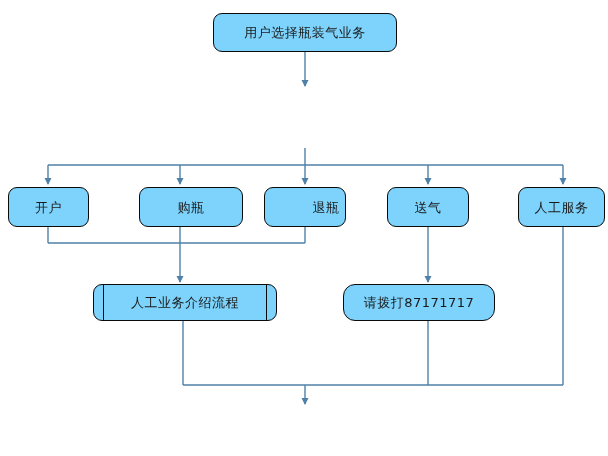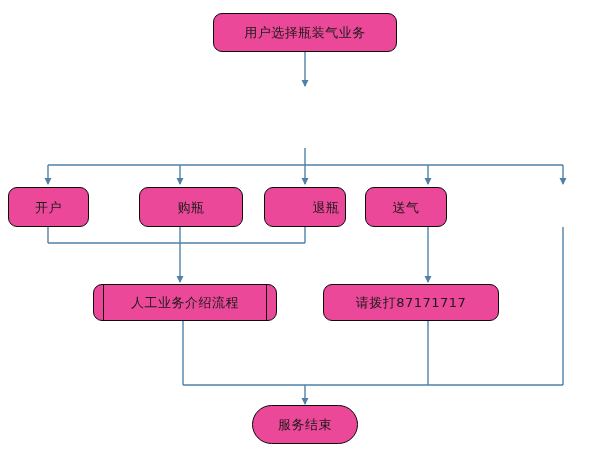--- a/index.html
+++ b/index.html
@@ -21,21 +21,21 @@
   #edges {
     position: absolute;
     left: 0;
     top: 0;
     width: 608px;
     height: 456px;
   }
   .node {
     position: absolute;
     box-sizing: border-box;
-    background: #ec4899;
+    background: #7dd3fc;
     border: 1px solid #0b0b0b;
     display: flex;
     align-items: center;
     justify-content: center;
     color: #1a1a1a;
     font-size: 13px;
     line-height: 1;
     letter-spacing: 0.5px;
     white-space: nowrap;
     z-index: 3;
@@ -131,32 +131,32 @@
   </div>
 
   <div class="node shape-rounded" style="left:139px; top:187px; width:104px; height:40px;">
     <span class="label">购瓶</span>
   </div>
 
   <div class="node shape-rounded" style="left:264px; top:187px; width:82px; height:40px;padding-left:42px;">
     <span class="label">退瓶</span>
   </div>
 
-  <div class="node shape-rounded" style="left:365px; top:187px; width:82px; height:40px;text-align:right;">
+  <div class="node shape-rounded" style="left:387px; top:187px; width:82px; height:40px;text-align:right;">
     <span class="label">送气</span>
   </div>
 
+  <div class="node shape-rounded" style="left:518px; top:187px; width:87px; height:40px;">
+    <span class="label">人工服务</span>
+  </div>
 
   <div class="node shape-predefined" style="left:93px; top:284px; width:184px; height:37px;">
     <span class="bar left"></span>
     <span class="bar right"></span>
     <span class="label">人工业务介绍流程</span>
   </div>
 
-  <div class="node shape-rounded" style="left:323px; top:284px; width:176px; height:37px;">
+  <div class="node shape-rounded" style="left:343px; top:284px; width:152px; height:37px;border-radius:12px;">
     <span class="label">请拨打87171717</span>
   </div>
 
-  <div class="node shape-pill" style="left:252px; top:405px; width:106px; height:39px;">
-    <span class="label">服务结束</span>
-  </div>
 
 </div>
 
 </body></html>

